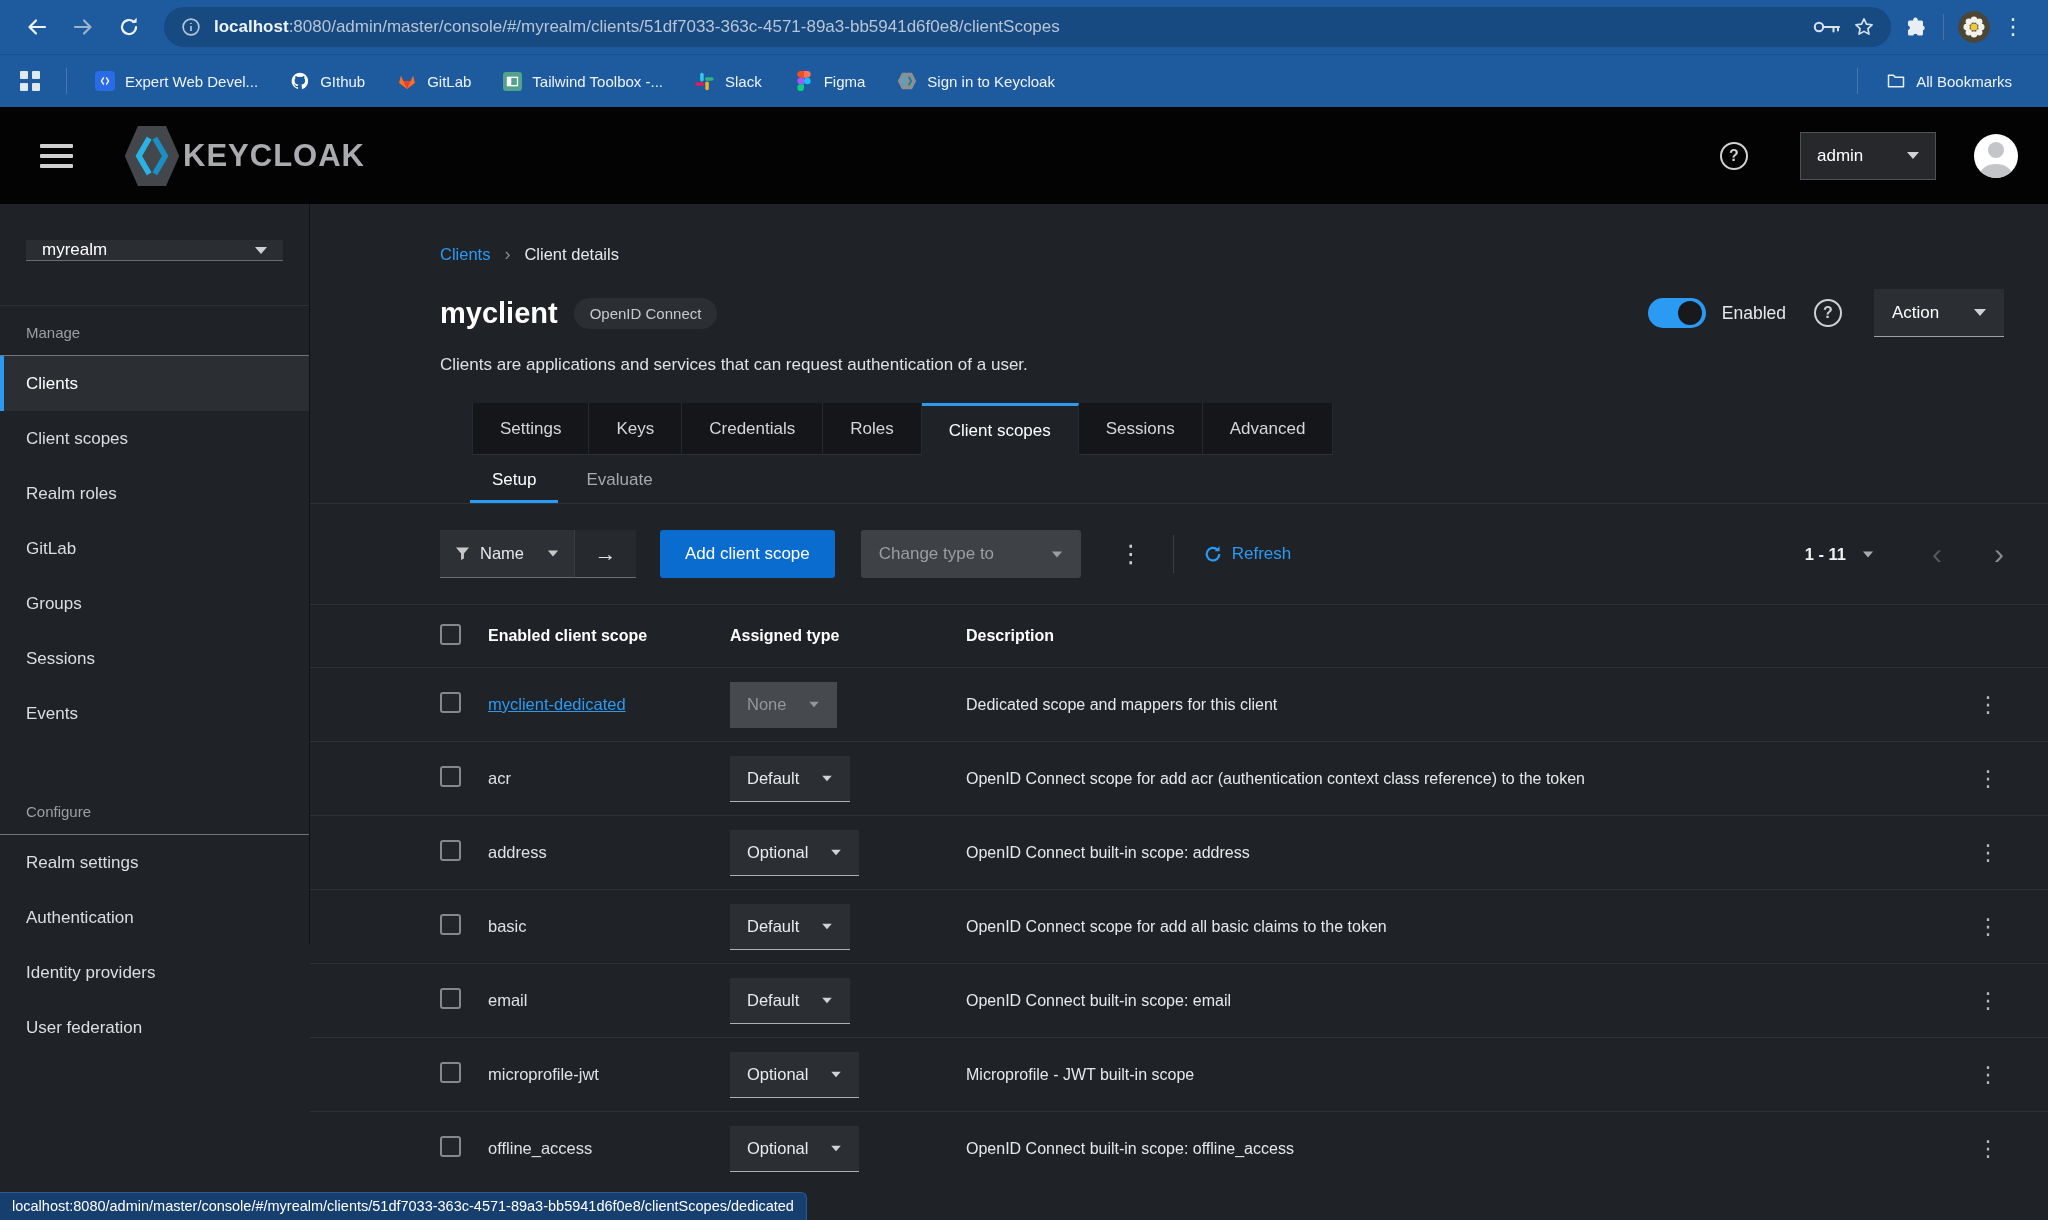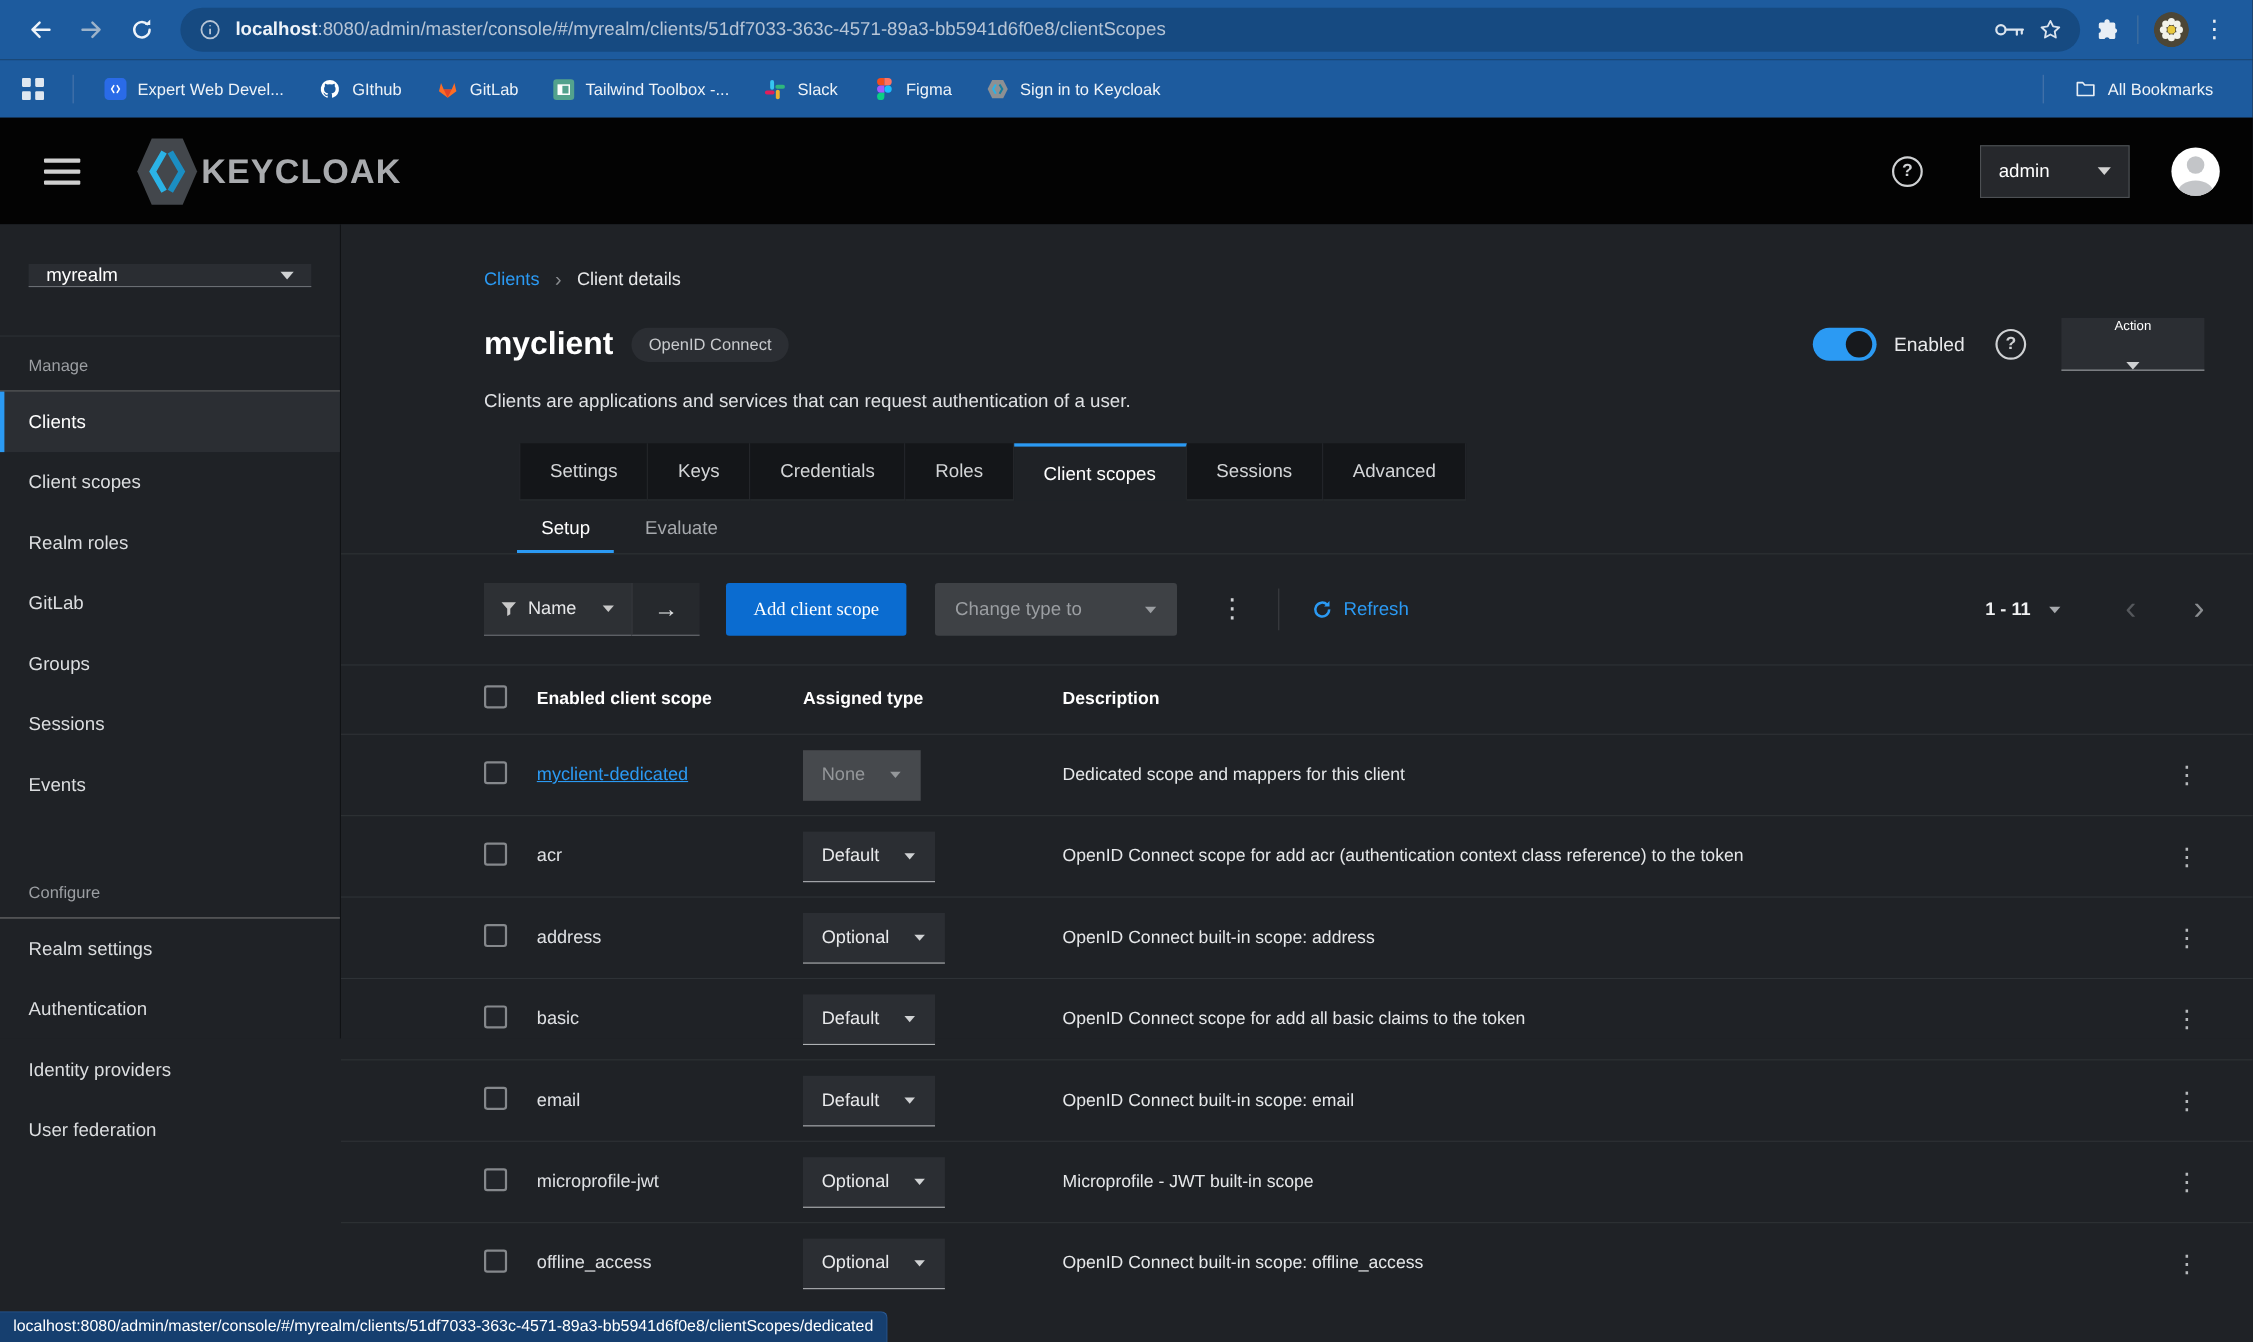--- a/index.html
+++ b/index.html
@@ -64,21 +64,21 @@
   .breadcrumb .cur { color:#e8e9ea; }
 
   .title-row { margin:24px 44px 0 130px; display:flex; align-items:center; }
   .client-title { font-size:29px; font-weight:bold; color:#fff; }
   .proto-badge { margin-left:16px; background:#2b2e33; color:#c8cacd; font-size:15px; padding:7px 16px; border-radius:16px; }
   .t-spacer { flex:1; }
   .switch { width:58px; height:30px; border-radius:15px; background:#2b9af3; position:relative; }
   .switch .knob { position:absolute; top:3px; right:4px; width:24px; height:24px; border-radius:50%; background:#17191d; }
   .enabled-lbl { margin-left:16px; font-size:17.5px; color:#e8e9eb; }
   .help2 { margin-left:28px; }
-  .action-dd { margin-left:32px; width:130px; height:48px; background:#2b2e33; border-bottom:1px solid #9fa2a5; display:flex; align-items:center; justify-content:space-between; padding:0 18px; color:#fff; font-size:12px;flex-direction:column; }
+  .action-dd { margin-left:32px; width:130px; height:48px; background:#2b2e33; border-bottom:1px solid #9fa2a5; display:flex; align-items:center; justify-content:space-between; padding:0 18px; color:#fff; font-size:17px; }
   .action-dd .caret { color:#cfd1d3; }
 
   .subtitle { margin:18px 0 0 130px; font-size:17px; color:#dfe1e4; }
 
   .tabs { display:flex; margin:28px 0 0 162px; }
   .tab { background:#141619; color:#d4d6d8; font-size:17px; padding:0 27px; height:52px; display:flex; align-items:center; border-bottom:1px solid #2e3236; border-right:1px solid #26292d; }
   .tab:first-child { border-left:1px solid #26292d; }
   .tab.active { background:#1f2226; border-top:3px solid #2b9af3; border-bottom:none; color:#fff; }
 
   .subtabs { border-bottom:1px solid #2e3236; padding-left:160px; display:flex; gap:6px; }
@@ -87,21 +87,21 @@
 
   
   .toolbar { padding:26px 44px 26px 130px; display:flex; align-items:center; }
   .filter-group { display:flex; height:48px; }
   .name-filter { background:#2d3034; border-bottom:1px solid #6a6e73; display:flex; align-items:center; gap:10px; padding:0 15px; width:134px; color:#e6e7e9; font-size:16.5px; }
   .name-filter .caret { margin-left:auto; color:#c8c8c8; transform:scale(.85); }
   .search-box { width:296px; background:#25282c; border-bottom:1px solid #6a6e73; display:flex; align-items:center; gap:10px; padding:0 14px; }
   .search-box input { background:transparent; border:none; outline:none; color:#e6e7e9; font-size:16.5px; width:100%; font-family:inherit; }
   .search-box input::placeholder { color:#8a8d90; opacity:1; }
   .go-btn { width:62px; background:#26292d; border-left:1px solid #3a3d41; border-bottom:1px solid #6a6e73; display:flex; align-items:center; justify-content:center; color:#e2e4e6; font-size:22px; }
-  .add-btn { margin-left:24px; height:48px; padding:0 25px; background:#0b6cd0; border:none; border-radius:3px; color:#fff; font-size:17px; font-family:Liberation Serif, serif; }
+  .add-btn { margin-left:24px; height:48px; padding:0 25px; background:#0b6cd0; border:none; border-radius:3px; color:#fff; font-size:17px; font-family:Liberation Sans, sans-serif; }
   .change-type { margin-left:26px; height:48px; width:220px; background:#3e4145; border-radius:3px; display:flex; align-items:center; justify-content:space-between; padding:0 18px; color:#9b9ea2; font-size:17px; }
   .change-type .caret { transform:scale(.85); }
   .tb-kebab { margin-left:38px; color:#cfd1d4; font-size:24px; line-height:1; }
   .tb-div { width:1px; height:38px; background:#3c3f42; margin:0 30px; }
   .refresh { display:flex; align-items:center; gap:10px; color:#2b9af3; font-size:17px; }
   .pag { margin-left:auto; display:flex; align-items:center; }
   .pag-range { font-size:16.5px; font-weight:bold; color:#f0f1f2; }
   .pag .caret { margin-left:16px; color:#a6a9ad; transform:scale(.85); }
   .pag-prev { margin-left:58px; color:#55585c; font-size:30px; line-height:1; }
   .pag-next { margin-left:52px; color:#8a8d90; font-size:30px; line-height:1; }

